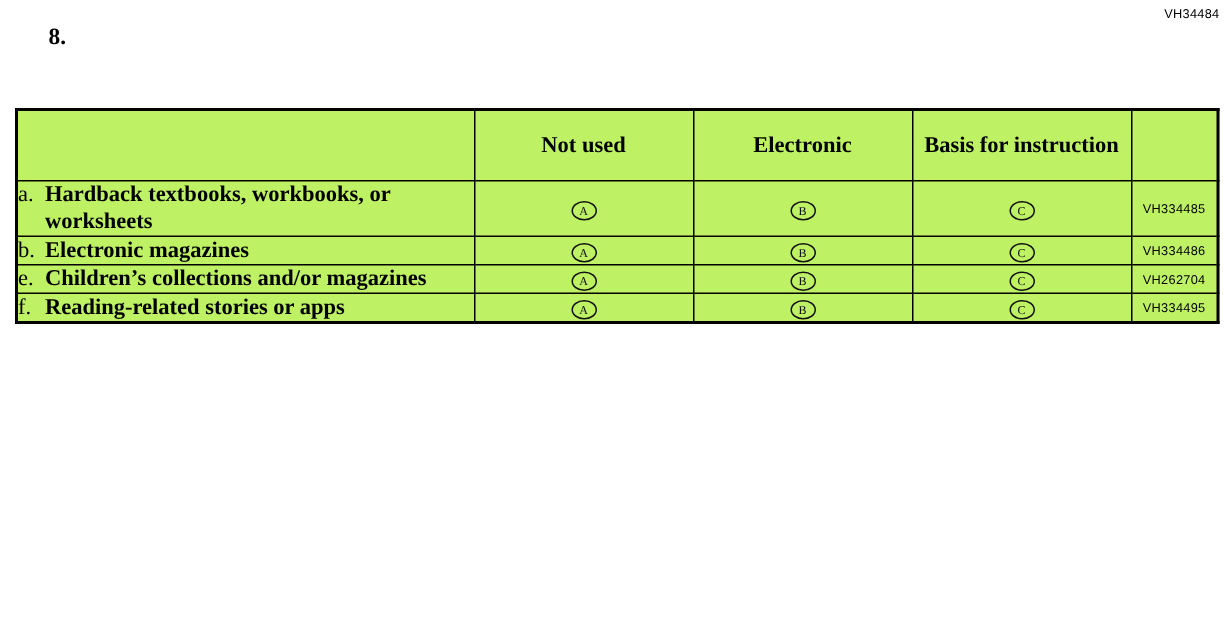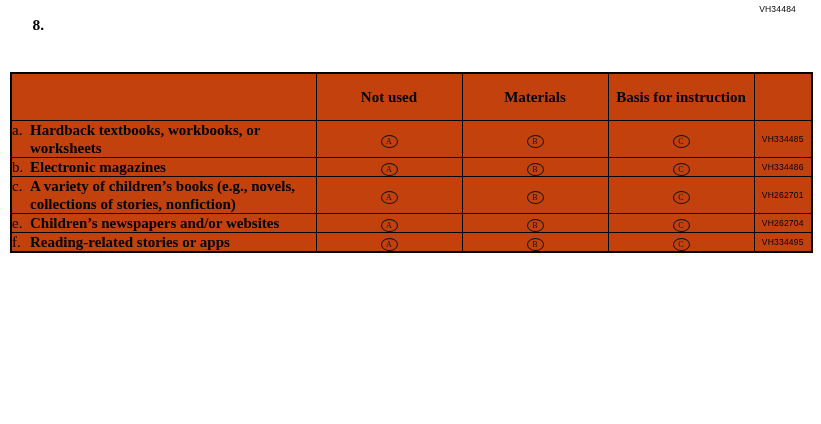--- a/index.html
+++ b/index.html
@@ -16,21 +16,21 @@
     overflow: hidden;
   }
   .page {
     position: relative;
     width: 821px;
     height: 424px;
   }
   .corner-id {
     position: absolute;
     top: 4px;
-    right: 25px;
+    right: 8px;
     font-family: "Liberation Sans", sans-serif;
     font-size: 8.5px;
     letter-spacing: 0.2px;
     color: #000;
     margin-left: 30px;
   }
   .question {
     position: absolute;
     top: 14px;
     left: 18px;
@@ -55,21 +55,21 @@
   .q-text .bold {
     font-weight: bold;
   }
   table.matrix {
     position: absolute;
     top: 72px;
     left: 10px;
     border-collapse: collapse;
     table-layout: fixed;
     width: 801px;
-    background: #c2410c;
+    background: #bef264;
   }
   table.matrix td, table.matrix th {
     border: 1px solid #000;
     padding: 0;
     vertical-align: middle;
   }
   table.matrix {
     border: 2px solid #000;
   }
   .col-label { width: 305px; }
@@ -147,49 +147,42 @@
       <col class="col-label">
       <col class="col-opt">
       <col class="col-opt">
       <col class="col-opt">
       <col class="col-code">
     </colgroup>
     <thead>
       <tr>
         <th class="blank-head"></th>
         <th>Not used</th>
-        <th>Materials</th>
+        <th>Electronic</th>
         <th>Basis for instruction</th>
         <th class="code-head"></th>
       </tr>
     </thead>
     <tbody>
       <tr>
         <td class="row-label"><span class="letter">a.</span><span class="ltext">Hardback textbooks, workbooks, or worksheets</span></td>
         <td class="opt-cell"><span class="bubble">A</span></td>
         <td class="opt-cell"><span class="bubble">B</span></td>
         <td class="opt-cell"><span class="bubble">C</span></td>
         <td class="code-cell">VH334485</td>
       </tr>
       <tr>
         <td class="row-label"><span class="letter">b.</span><span class="ltext">Electronic magazines</span></td>
         <td class="opt-cell"><span class="bubble">A</span></td>
         <td class="opt-cell"><span class="bubble">B</span></td>
         <td class="opt-cell"><span class="bubble">C</span></td>
         <td class="code-cell">VH334486</td>
       </tr>
       <tr>
-        <td class="row-label"><span class="letter">c.</span><span class="ltext">A variety of children’s books (e.g., novels, collections of stories, nonfiction)</span></td>
-        <td class="opt-cell"><span class="bubble">A</span></td>
-        <td class="opt-cell"><span class="bubble">B</span></td>
-        <td class="opt-cell"><span class="bubble">C</span></td>
-        <td class="code-cell">VH262701</td>
-      </tr>
-      <tr>
-        <td class="row-label"><span class="letter">e.</span><span class="ltext">Children’s newspapers and/or websites</span></td>
+        <td class="row-label"><span class="letter">e.</span><span class="ltext">Children’s collections and/or magazines</span></td>
         <td class="opt-cell"><span class="bubble">A</span></td>
         <td class="opt-cell"><span class="bubble">B</span></td>
         <td class="opt-cell"><span class="bubble">C</span></td>
         <td class="code-cell">VH262704</td>
       </tr>
       <tr>
         <td class="row-label"><span class="letter">f.</span><span class="ltext">Reading-related stories or apps</span></td>
         <td class="opt-cell"><span class="bubble">A</span></td>
         <td class="opt-cell"><span class="bubble">B</span></td>
         <td class="opt-cell"><span class="bubble">C</span></td>

